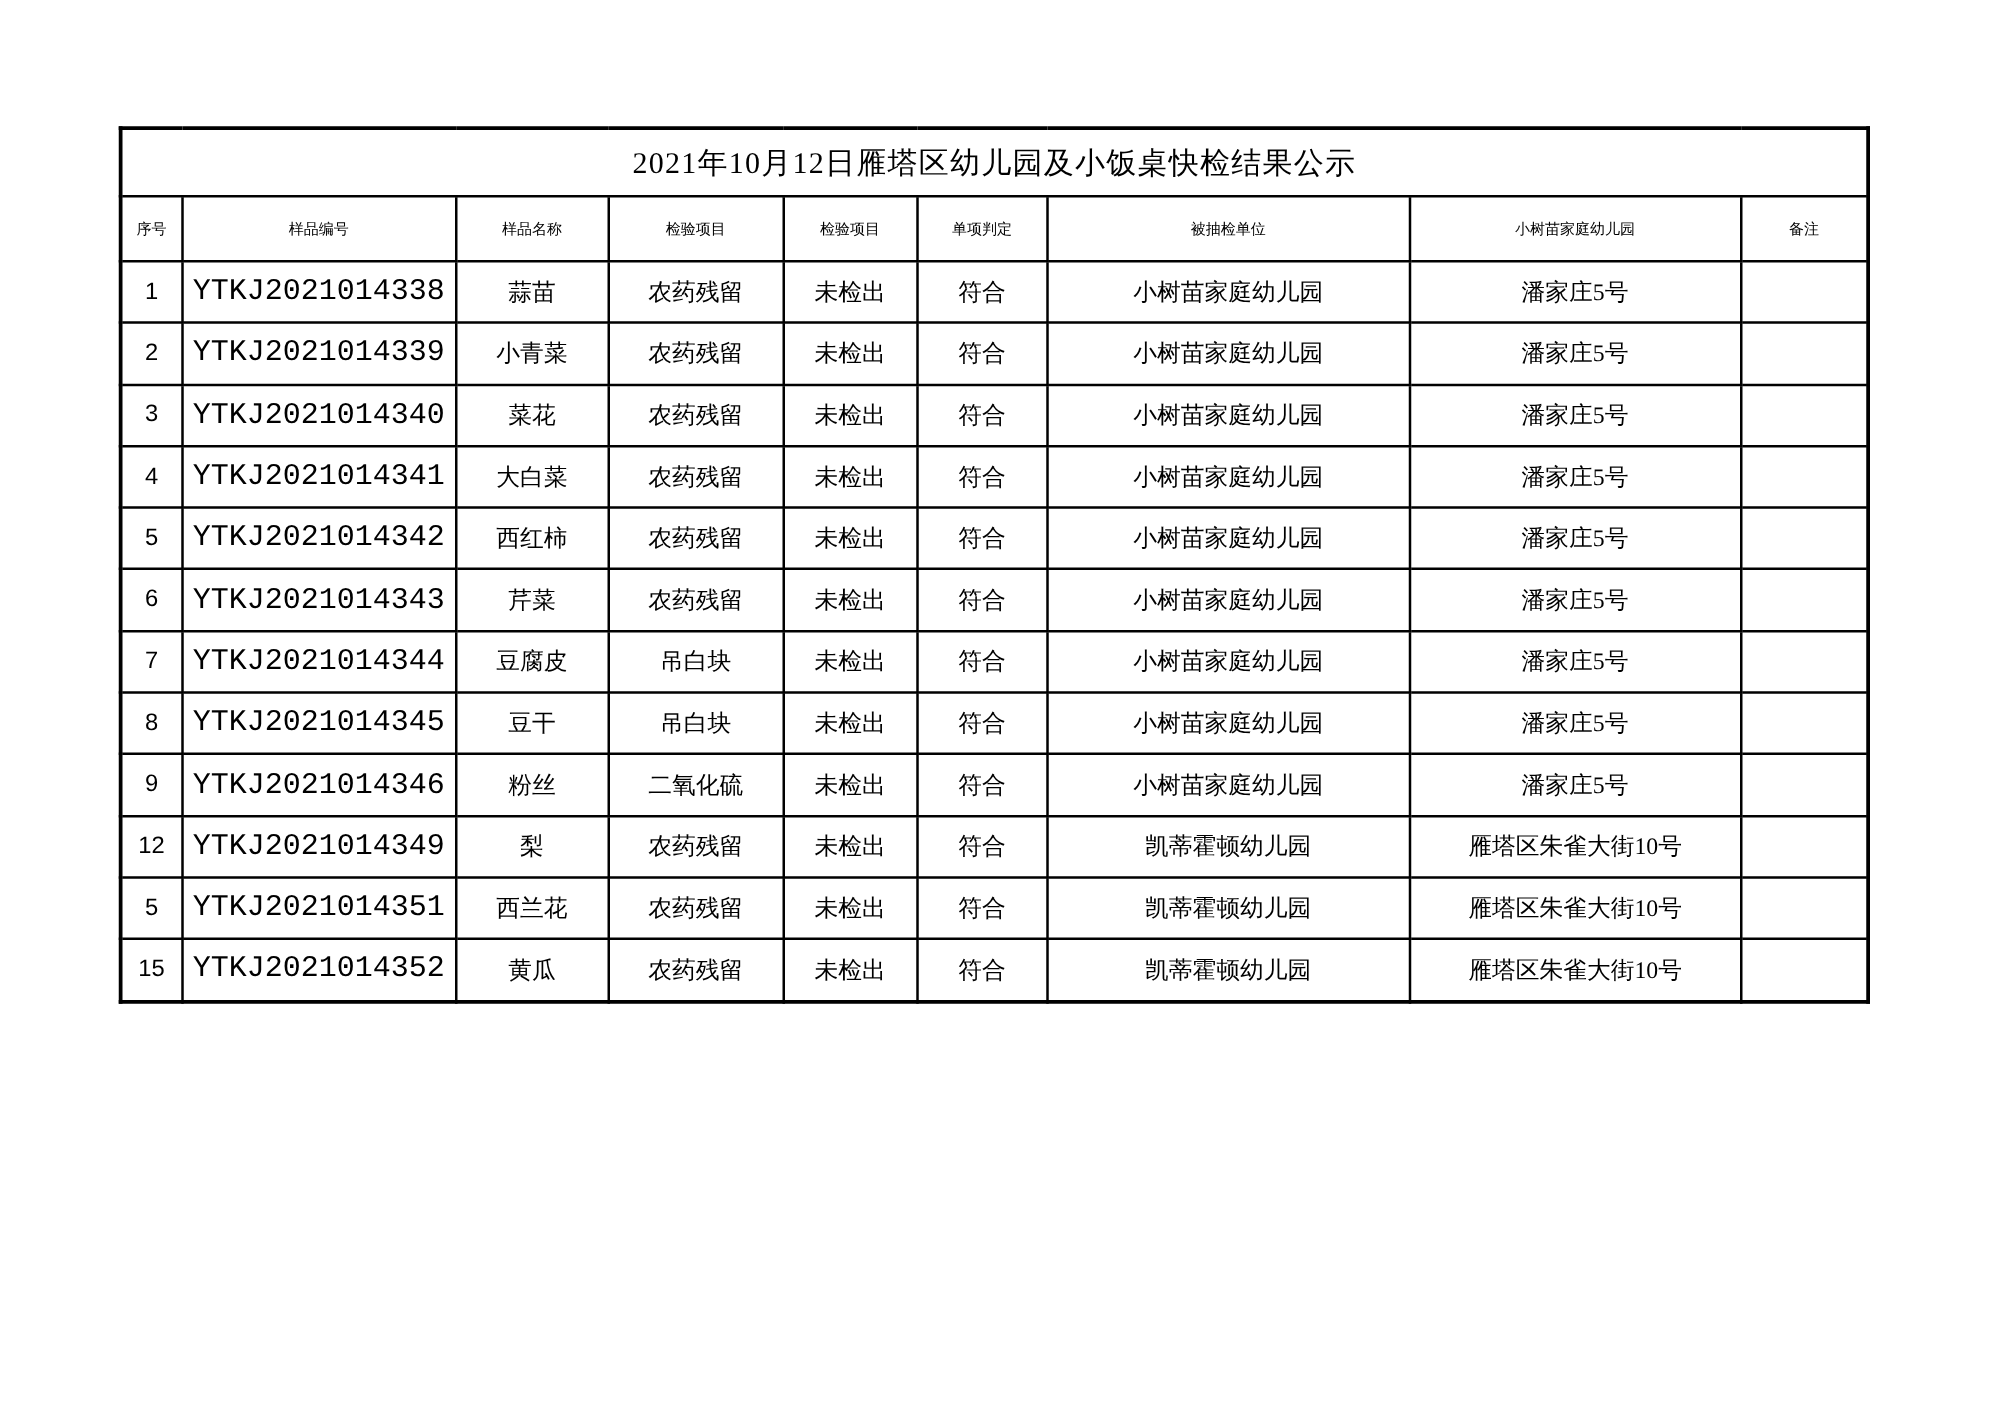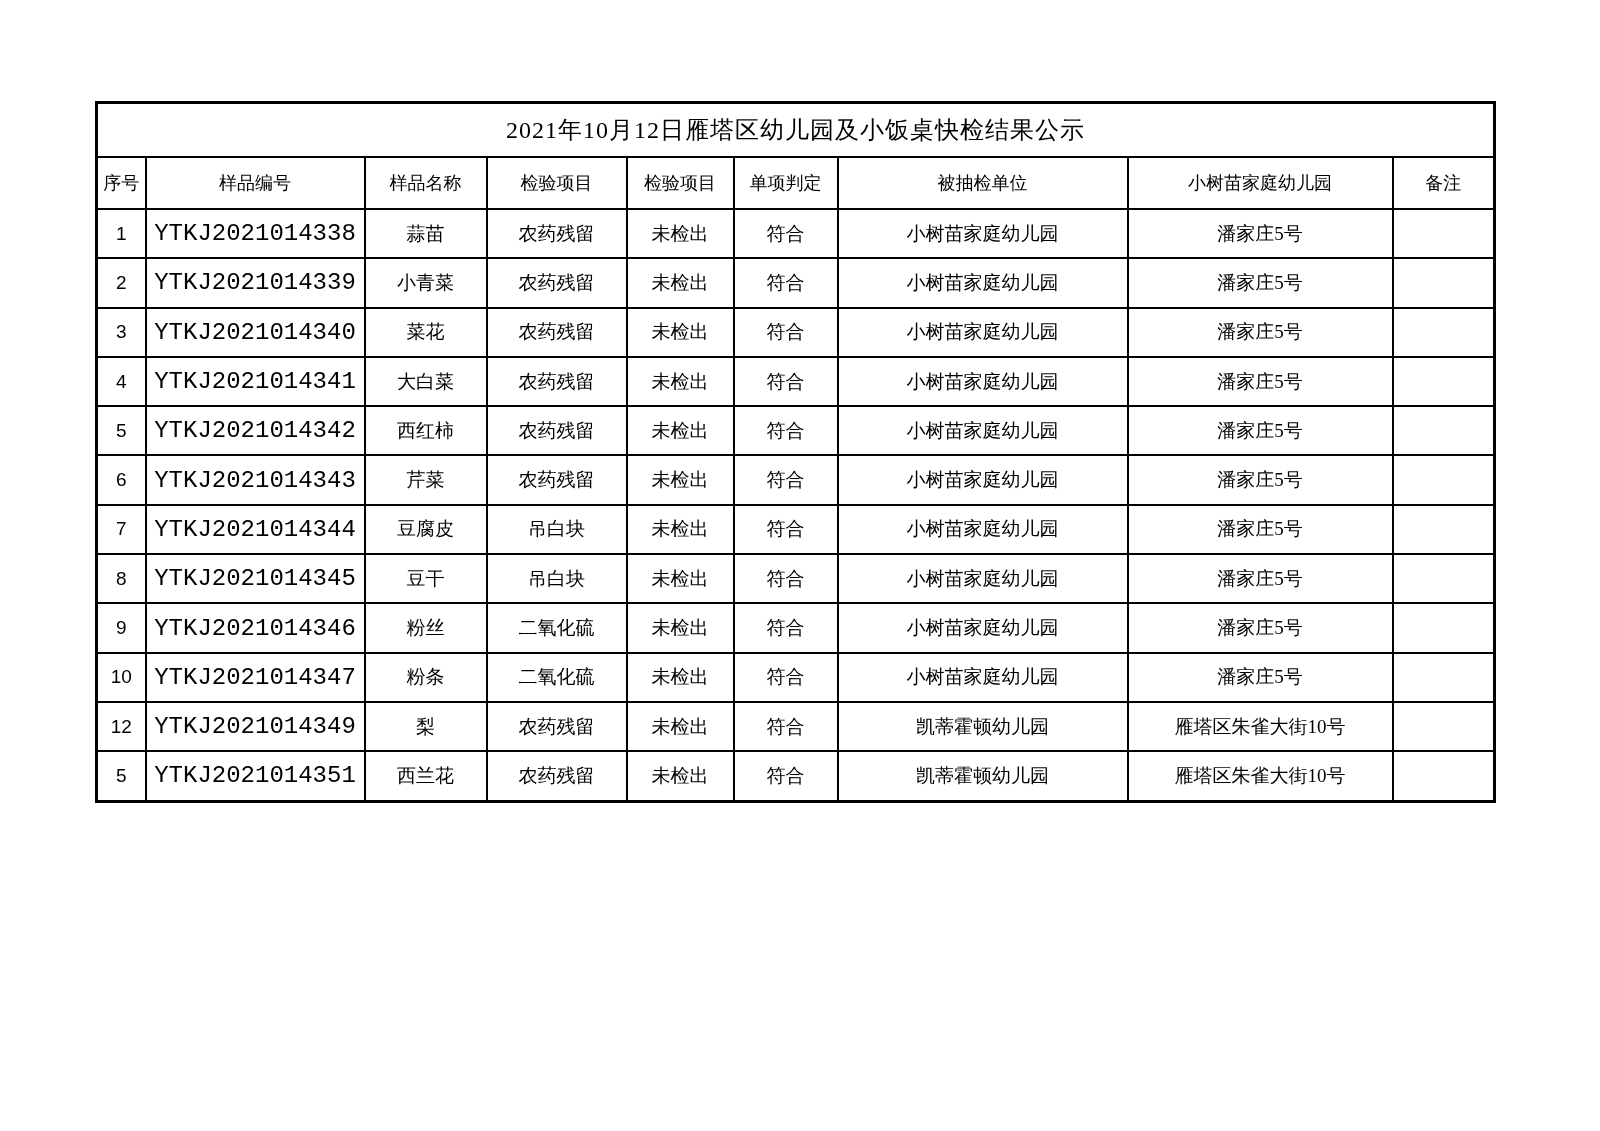--- a/index.html
+++ b/index.html
@@ -36,21 +36,21 @@
     white-space: nowrap;
   }
   .title-row td {
     height: 52px;
     font-size: 24px;
     letter-spacing: 1px;
     font-family: "Liberation Serif", serif;
   }
   .header-row th {
     height: 50px;
-    font-size: 18px;
+    font-size: 12px;
     font-family: "Liberation Serif", serif;
   }
   tbody.rows td {
     height: 47.3px;
     font-size: 19px;
     font-family: "Liberation Serif", serif;
   }
   tbody.rows td.sans-serial {
     font-family: "Liberation Sans", sans-serif;
     font-size: 19px;
@@ -197,45 +197,45 @@
           <td class="sans-id">YTKJ2021014346</td>
           <td>粉丝</td>
           <td>二氧化硫</td>
           <td>未检出</td>
           <td>符合</td>
           <td>小树苗家庭幼儿园</td>
           <td>潘家庄5号</td>
           <td></td>
         </tr>
         <tr>
-          <td class="sans-serial">10</td>
-          <td class="sans-id">YTKJ2021014347</td>
-          <td>粉条</td>
-          <td>二氧化硫</td>
-          <td>未检出</td>
-          <td>符合</td>
-          <td>小树苗家庭幼儿园</td>
-          <td>潘家庄5号</td>
-          <td></td>
-        </tr>
-        <tr>
           <td class="sans-serial">12</td>
           <td class="sans-id">YTKJ2021014349</td>
           <td>梨</td>
           <td>农药残留</td>
           <td>未检出</td>
           <td>符合</td>
           <td>凯蒂霍顿幼儿园</td>
           <td>雁塔区朱雀大街10号</td>
           <td></td>
         </tr>
         <tr>
           <td class="sans-serial">5</td>
           <td class="sans-id">YTKJ2021014351</td>
           <td>西兰花</td>
+          <td>农药残留</td>
+          <td>未检出</td>
+          <td>符合</td>
+          <td>凯蒂霍顿幼儿园</td>
+          <td>雁塔区朱雀大街10号</td>
+          <td></td>
+        </tr>
+        <tr>
+          <td class="sans-serial">15</td>
+          <td class="sans-id">YTKJ2021014352</td>
+          <td>黄瓜</td>
           <td>农药残留</td>
           <td>未检出</td>
           <td>符合</td>
           <td>凯蒂霍顿幼儿园</td>
           <td>雁塔区朱雀大街10号</td>
           <td></td>
         </tr>
       </tbody>
   </table>
 </div>

